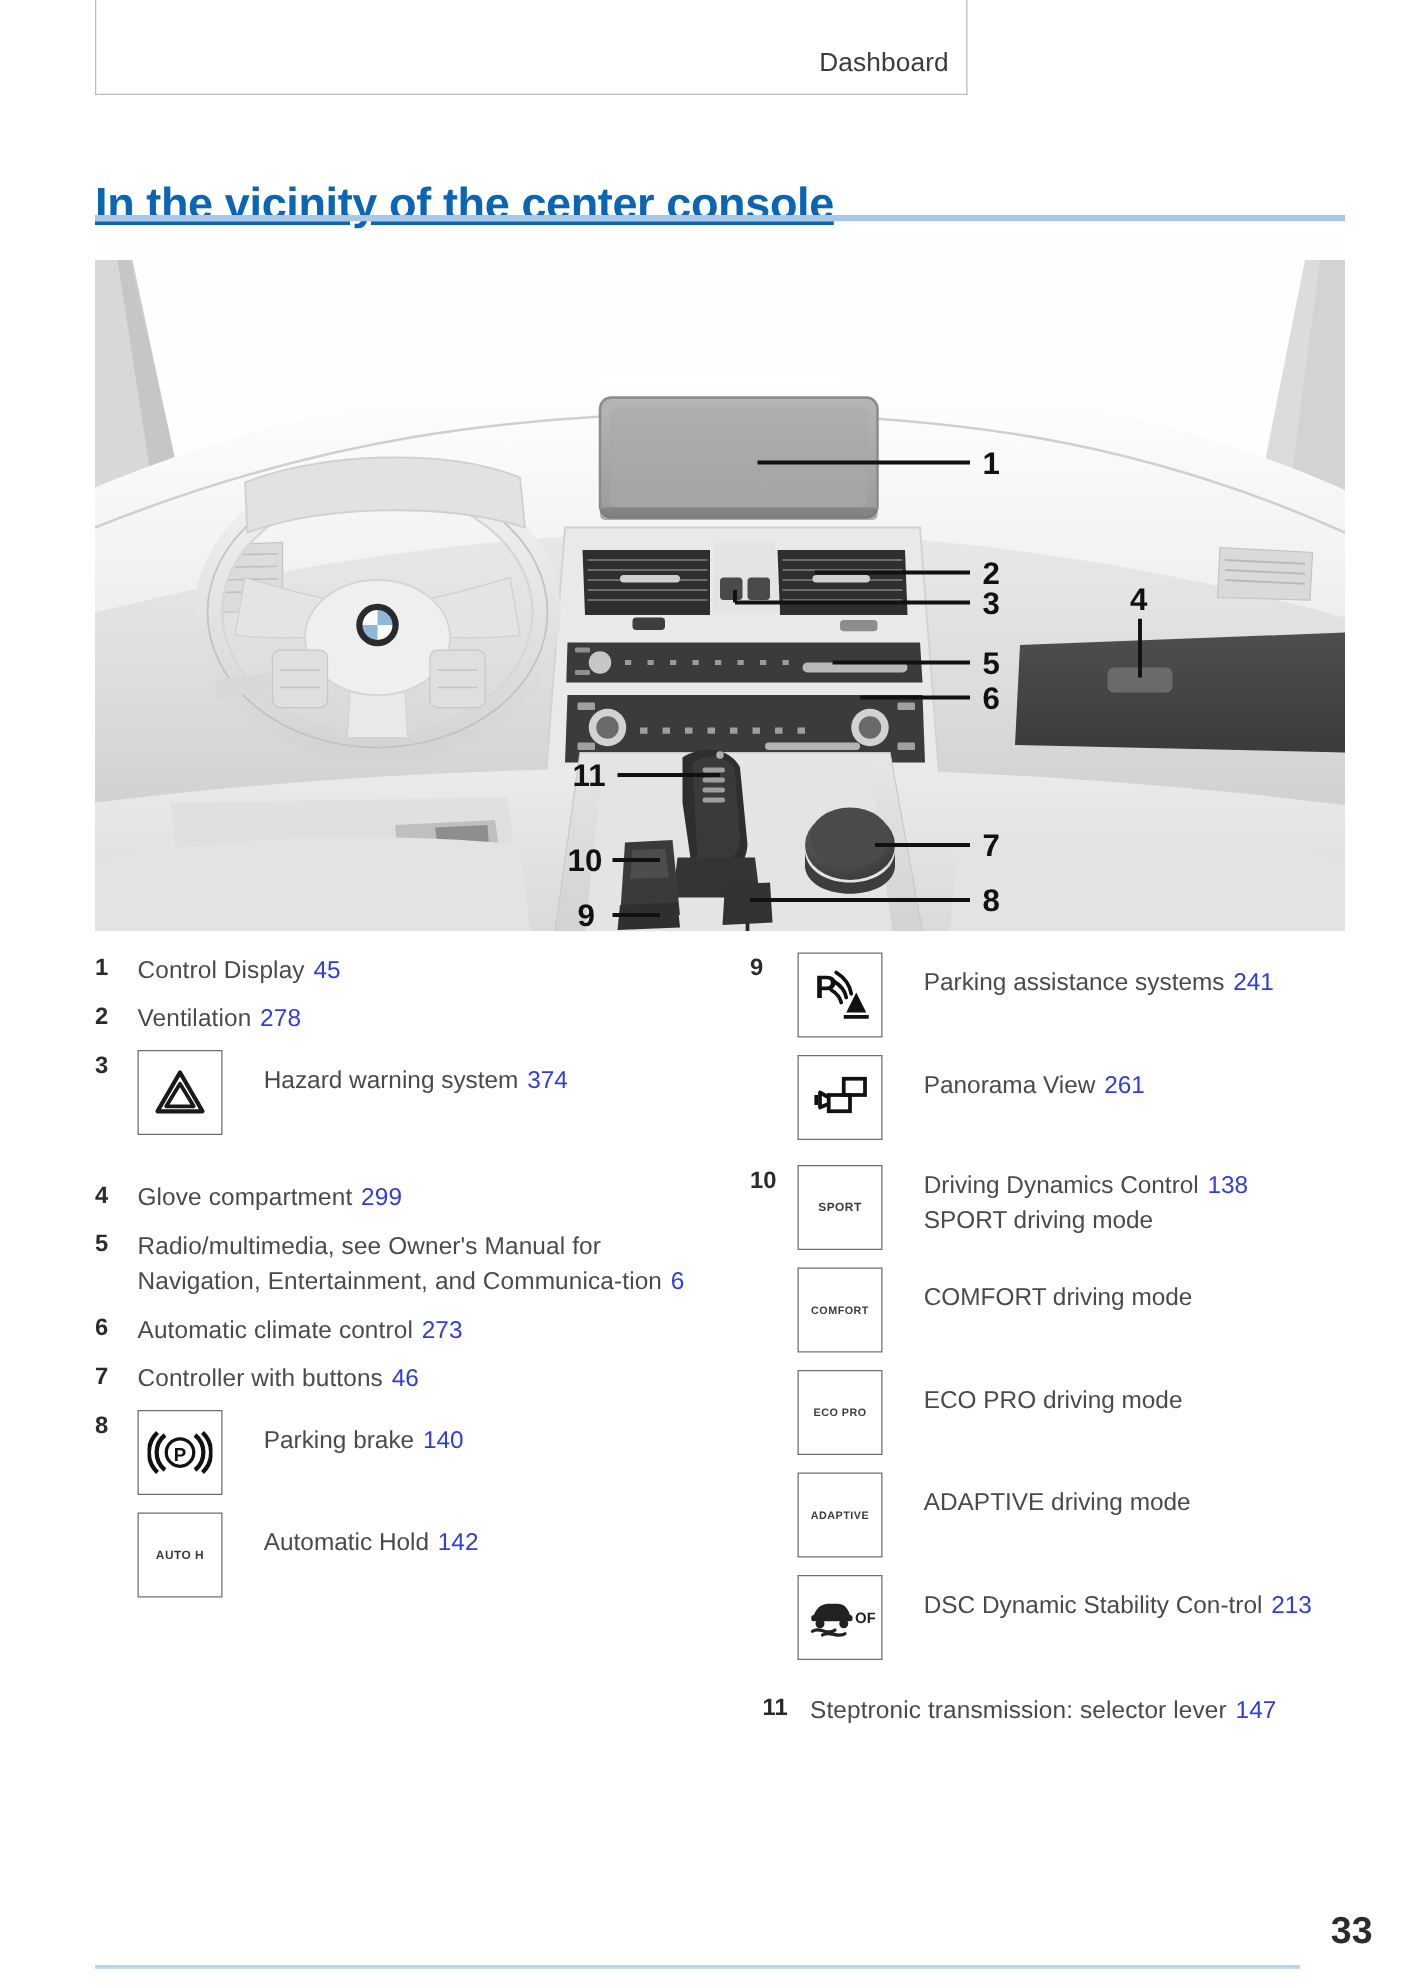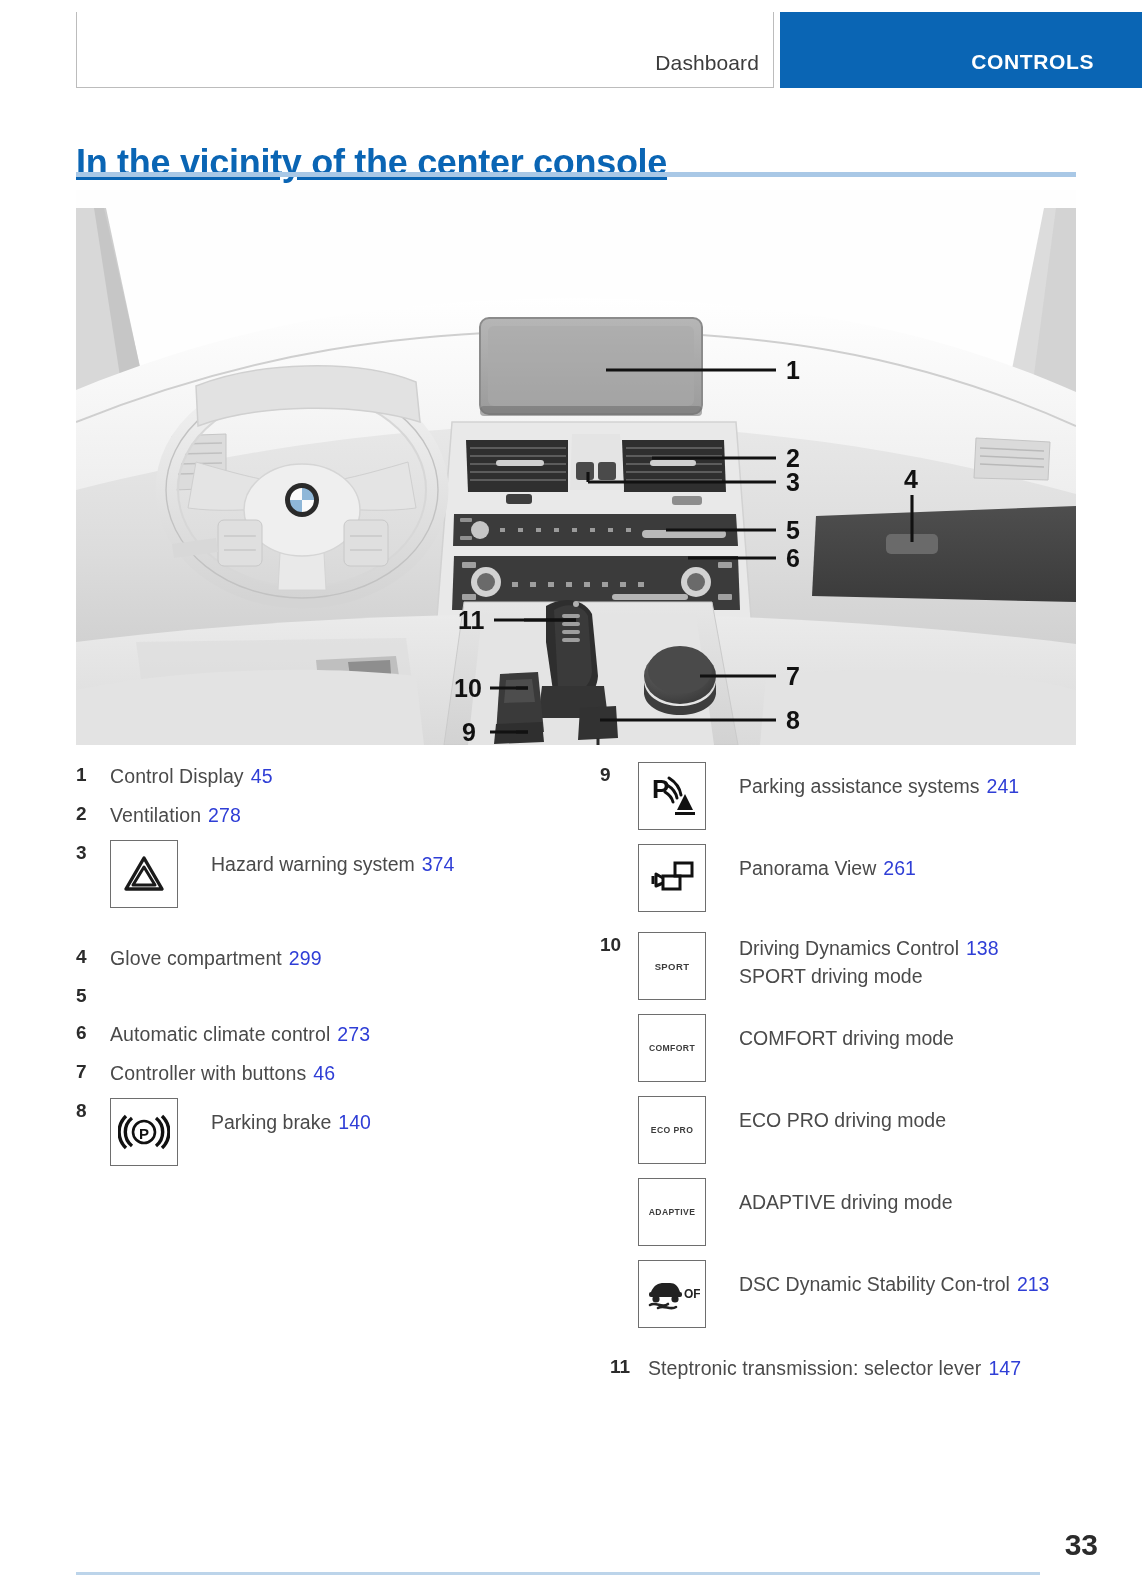--- a/index.html
+++ b/index.html
@@ -9,21 +9,21 @@
   body {
     width: 1142px; height: 1590px;
     position: relative;
     font-family: "Liberation Sans", sans-serif;
     color: #3c3c3c;
     overflow: hidden;
   }
 
   
   #header {
-    position: absolute; top: 12px; left: 0;
+    position: absolute; top: 0; left: 0;
     width: 984px; height: 78px;
   }
   #header-chapter-box {
     position: absolute; left: 76px; top: 0;
     width: 698px; height: 76px;
     border: 1px solid #bcbcbc;
     border-top: none;
     box-sizing: border-box;
     background: #fff;
   }
@@ -157,23 +157,20 @@
     color: #2b2b2b;
     margin-top: 24px;
   }
 </style>
 </head>
 <body>
 
 <div id="header">
   <div id="header-chapter-box">
     <div id="header-chapter-label">Dashboard</div>
-  </div>
-  <div id="header-section-bar">
-    <div id="header-section-label">CONTROLS</div>
   </div>
 </div>
 
 <h1 id="page-title">In the vicinity of the center console</h1>
 <div id="title-rule"></div>
 
 <div id="illustration">
 <svg width="1000" height="555" viewBox="0 0 1000 555" xmlns="http://www.w3.org/2000/svg">
   <defs>
     <linearGradient id="dashTop" x1="0" y1="0" x2="0" y2="1">
@@ -469,20 +466,21 @@
 
     <div class="gap-lg"></div>
 
     <div class="entry row-simple">
       <div class="entry-num">4</div>
       <div class="entry-text"><span>Glove compartment</span><span class="ref">299</span></div>
     </div>
 
     <div class="entry row-simple">
       <div class="entry-num">5</div>
+      <div class="entry-text" style="max-width:440px;"><span>Radio/multimedia, see Owner's Manual for Navigation, Entertainment, and Communica-tion</span><span class="ref">6</span></div>
     </div>
 
     <div class="entry row-simple">
       <div class="entry-num">6</div>
       <div class="entry-text"><span>Automatic climate control</span><span class="ref">273</span></div>
     </div>
 
     <div class="entry row-simple">
       <div class="entry-num">7</div>
       <div class="entry-text"><span>Controller with buttons</span><span class="ref">46</span></div>
@@ -498,20 +496,27 @@
           <path d="M8 6 A22 22 0 0 0 8 38" fill="none" stroke="#111" stroke-width="3.4"></path>
           <path d="M38 8 A18 18 0 0 1 38 36" fill="none" stroke="#111" stroke-width="3.4"></path>
           <path d="M44 6 A22 22 0 0 1 44 38" fill="none" stroke="#111" stroke-width="3.4"></path>
         </svg>
       </div>
       <div class="icon-label"><span>Parking brake</span><span class="ref">140</span></div>
     </div>
 
     <div class="gap-sm"></div>
 
+    <div class="row-icon">
+      <div class="spacer-num"></div>
+      <div class="icon-box text-icon">
+        <span>AUTO H</span>
+      </div>
+      <div class="icon-label"><span>Automatic Hold</span><span class="ref">142</span></div>
+    </div>
 
   </div>
 
   <div class="col" id="col-right">
 
     <div class="row-icon">
       <div class="entry-num wide">9</div>
       <div class="icon-box">
         <svg width="50" height="48" viewBox="0 0 50 48">
           <text x="5" y="26" font-family="Liberation Sans, sans-serif" font-size="26" font-weight="bold" fill="#111">P</text>

